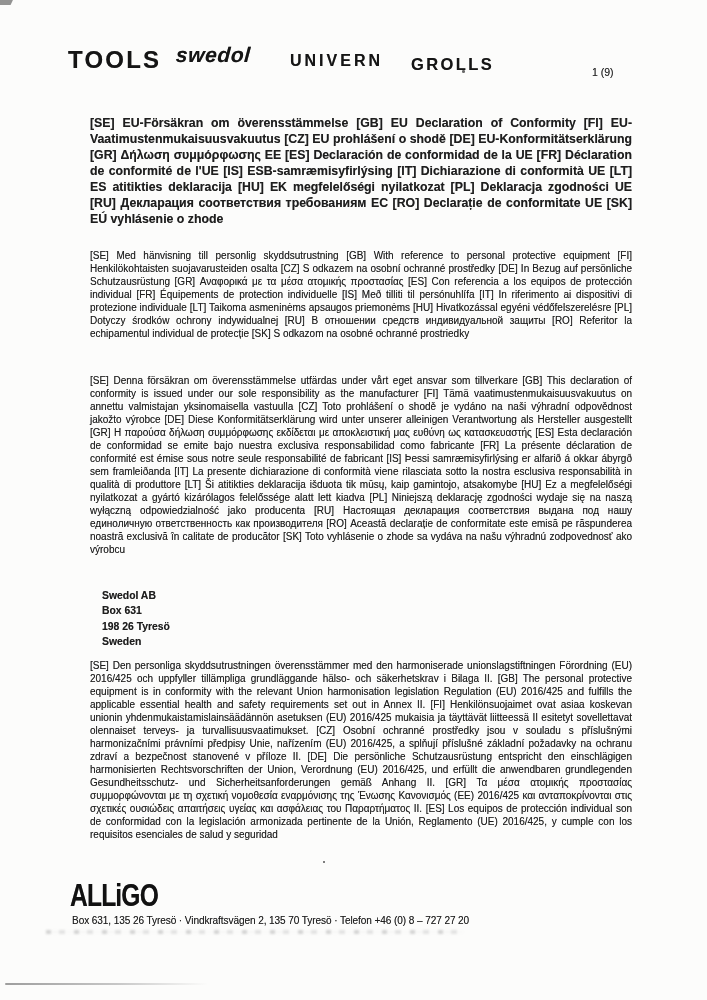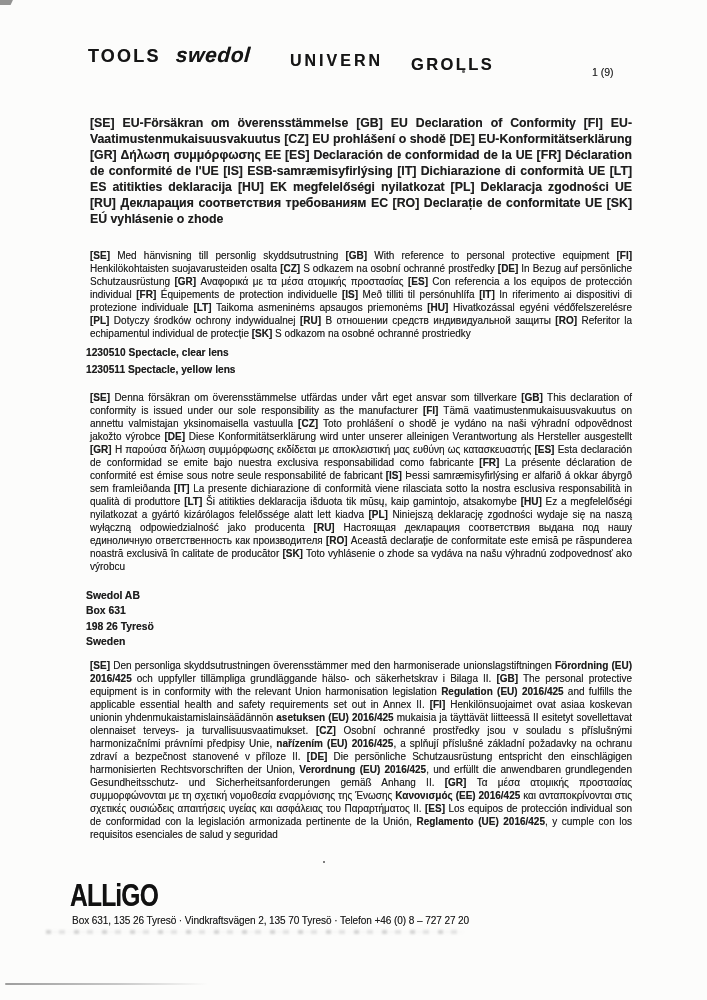--- a/index.html
+++ b/index.html
@@ -8,46 +8,46 @@
     width: 707px;
     height: 1000px;
     background: #fcfcfb;
     overflow: hidden;
     font-family: "Liberation Sans", sans-serif;
     color: #1e1e1e;
     text-shadow: 0 0 0.4px rgba(20,20,20,0.5);
   }
   
   .logo { position: absolute; font-weight: 700; white-space: nowrap; color: #151515; }
-  .logo-tools   { left: 88px;  top: 46px; font-size: 18px; letter-spacing: 2.2px; }
+  .logo-tools   { left: 68px;  top: 46px; font-size: 24px; letter-spacing: 2.2px; }
   .logo-swedol  { left: 176px; top: 43px; font-size: 21px; font-style: italic; letter-spacing: 0.6px; transform: skewX(-4deg); }
   .logo-univern { left: 290px; top: 52px; font-size: 16px; letter-spacing: 3px; }
   .logo-grolls  { left: 411px; top: 55px; font-size: 16.5px; letter-spacing: 2.4px; }
   .page-number  { position: absolute; left: 592px; top: 66px; font-size: 10.5px; color: #2a2a2a; }
 
   
   .para { position: absolute; left: 86px; width: 542px; text-align: justify; margin: 4px; }
   .title-para {
     top: 111px;
     font-size: 12.3px;
     line-height: 16px;
     font-weight: 700;
   }
   .body-para { font-size: 10px; line-height: 13px; }
   .reference-para       { top: 245px; }
-  .responsibility-para  { top: 387px; }
+  .responsibility-para  { top: 370px; }
   .conformity-para      { top: 655px; }
-  .b { font-weight: 700; }
+  .b { font-weight: 400; }
 
   .product-lines {
     position: absolute; left: 86px; top: 345px;
     font-size: 10.2px; line-height: 16.5px; font-weight: 700;
   }
   .manufacturer-address {
-    position: absolute; left: 86px; top: 588px;
+    position: absolute; left: 102px; top: 588px;
     font-size: 10.4px; line-height: 15.4px; font-weight: 700;
   }
 
   
   .footer-logo {
     position: absolute; left: 70px; top: 878px;
     font-size: 30px; font-weight: 800; letter-spacing: -1px;
     color: #111;
     transform: scaleX(0.82) scaleY(1.05);
     transform-origin: left top;
@@ -88,24 +88,20 @@
   <div class="logo logo-tools">TOOLS</div>
   <div class="logo logo-swedol">swedol</div>
   <div class="logo logo-univern">UNIVERN</div>
   <div class="logo logo-grolls">GROLLS</div>
   <div class="page-number">1 (9)</div>
 
   <p class="para title-para">[SE] EU-Försäkran om överensstämmelse [GB] EU Declaration of Conformity [FI] EU-Vaatimustenmukaisuusvakuutus [CZ] EU prohlášení o shodě [DE] EU-Konformitätserklärung [GR] Δήλωση συμμόρφωσης ΕΕ [ES] Declaración de conformidad de la UE [FR] Déclaration de conformité de l'UE [IS] ESB-samræmisyfirlýsing [IT] Dichiarazione di conformità UE [LT] ES atitikties deklaracija [HU] EK megfelelőségi nyilatkozat [PL] Deklaracja zgodności UE [RU] Декларация соответствия требованиям EC [RO] Declarație de conformitate UE [SK] EÚ vyhlásenie o zhode</p>
 
   <p class="para body-para reference-para"><span></span><span class="b">[SE]</span><span> Med hänvisning till personlig skyddsutrustning </span><span class="b">[GB]</span><span> With reference to personal protective equipment </span><span class="b">[FI]</span><span> Henkilökohtaisten suojavarusteiden osalta </span><span class="b">[CZ]</span><span> S odkazem na osobní ochranné prostředky </span><span class="b">[DE]</span><span> In Bezug auf persönliche Schutzausrüstung </span><span class="b">[GR]</span><span> Αναφορικά με τα μέσα ατομικής προστασίας </span><span class="b">[ES]</span><span> Con referencia a los equipos de protección individual </span><span class="b">[FR]</span><span> Équipements de protection individuelle </span><span class="b">[IS]</span><span> Með tilliti til persónuhlífa </span><span class="b">[IT]</span><span> In riferimento ai dispositivi di protezione individuale </span><span class="b">[LT]</span><span> Taikoma asmeninėms apsaugos priemonėms </span><span class="b">[HU]</span><span> Hivatkozással egyéni védőfelszerelésre </span><span class="b">[PL]</span><span> Dotyczy środków ochrony indywidualnej </span><span class="b">[RU]</span><span> В отношении средств индивидуальной защиты </span><span class="b">[RO]</span><span> Referitor la echipamentul individual de protecție </span><span class="b">[SK]</span><span> S odkazom na osobné ochranné prostriedky</span></p>
 
-  <div class="product-lines">
-    <div>1230510 Spectacle, clear lens</div>
-    <div>1230511 Spectacle, yellow lens</div>
-  </div>
 
   <p class="para body-para responsibility-para"><span></span><span class="b">[SE]</span><span> Denna försäkran om överensstämmelse utfärdas under vårt eget ansvar som tillverkare </span><span class="b">[GB]</span><span> This declaration of conformity is issued under our sole responsibility as the manufacturer </span><span class="b">[FI]</span><span> Tämä vaatimustenmukaisuusvakuutus on annettu valmistajan yksinomaisella vastuulla </span><span class="b">[CZ]</span><span> Toto prohlášení o shodě je vydáno na naši výhradní odpovědnost jakožto výrobce </span><span class="b">[DE]</span><span> Diese Konformitätserklärung wird unter unserer alleinigen Verantwortung als Hersteller ausgestellt </span><span class="b">[GR]</span><span> Η παρούσα δήλωση συμμόρφωσης εκδίδεται με αποκλειστική μας ευθύνη ως κατασκευαστής </span><span class="b">[ES]</span><span> Esta declaración de conformidad se emite bajo nuestra exclusiva responsabilidad como fabricante </span><span class="b">[FR]</span><span> La présente déclaration de conformité est émise sous notre seule responsabilité de fabricant </span><span class="b">[IS]</span><span> Þessi samræmisyfirlýsing er alfarið á okkar ábyrgð sem framleiðanda </span><span class="b">[IT]</span><span> La presente dichiarazione di conformità viene rilasciata sotto la nostra esclusiva responsabilità in qualità di produttore </span><span class="b">[LT]</span><span> Ši atitikties deklaracija išduota tik mūsų, kaip gamintojo, atsakomybe </span><span class="b">[HU]</span><span> Ez a megfelelőségi nyilatkozat a gyártó kizárólagos felelőssége alatt lett kiadva </span><span class="b">[PL]</span><span> Niniejszą deklarację zgodności wydaje się na naszą wyłączną odpowiedzialność jako producenta </span><span class="b">[RU]</span><span> Настоящая декларация соответствия выдана под нашу единоличную ответственность как производителя </span><span class="b">[RO]</span><span> Această declarație de conformitate este emisă pe răspunderea noastră exclusivă în calitate de producător </span><span class="b">[SK]</span><span> Toto vyhlásenie o zhode sa vydáva na našu výhradnú zodpovednosť ako výrobcu</span></p>
 
   <div class="manufacturer-address">
     <div>Swedol AB</div>
     <div>Box 631</div>
     <div>198 26 Tyresö</div>
     <div>Sweden</div>
   </div>
 

